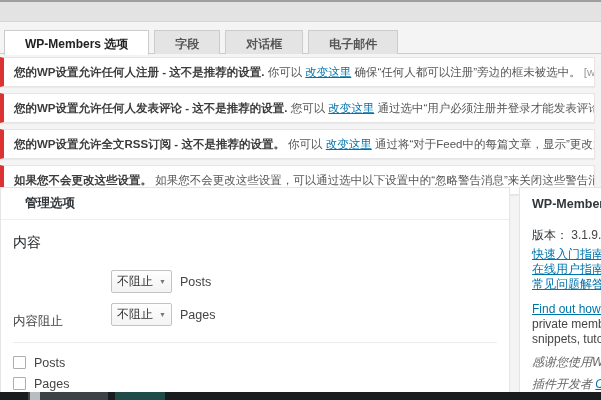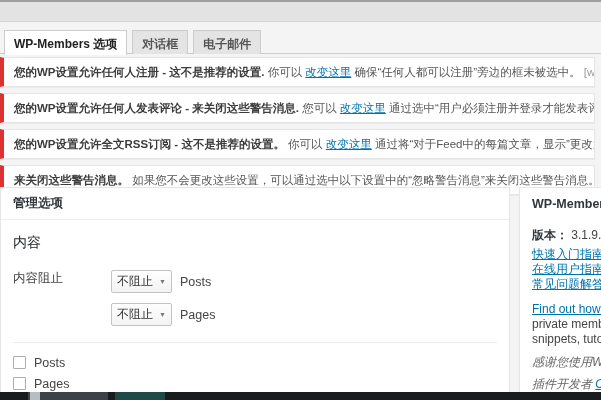--- a/index.html
+++ b/index.html
@@ -9,48 +9,48 @@
     font-family:"Liberation Sans","DejaVu Sans",sans-serif;
     -webkit-font-smoothing:antialiased;
   }
   
   .topbar{position:absolute;top:0;left:0;right:0;height:19px;background:#e3e3e3;
     border-top:2px solid #9f9f9f;border-bottom:1px solid #d6d6d6;}
   
   .tabwrap{position:absolute;top:30px;left:0;right:0;height:23px;border-bottom:1px solid #ccc;}
   .tabs{position:absolute;left:4px;top:0;display:flex;gap:5px;}
   .tab{
-    box-sizing:border-box;height:24px;padding:5px 9px 4px;
+    box-sizing:border-box;height:24px;padding:5px 20px 4px;
     background:#e4e4e4;border:1px solid #ccc;border-bottom:none;
     font-size:12px;font-weight:bold;color:#555;white-space:nowrap;cursor:pointer;
   }
   .tab.active{background:#fff;color:#222;height:25px;position:relative;z-index:2;}
   
   .notices{position:absolute;top:57px;left:0;right:6px;}
   .notice{
     background:#fff;border:1px solid #e5e5e5;border-left:4px solid #dc3232;
     box-shadow:0 1px 1px rgba(0,0,0,.04);
     margin-bottom:6px;padding:6px 10px;font-size:11.5px;color:#555;line-height:16px;
     white-space:nowrap;overflow:hidden;
   }
   .notice .b{font-weight:bold;color:#3c3c3c;}
   .notice a{color:#0073aa;text-decoration:underline;cursor:pointer;}
   .notice .why{color:#999;margin-left:3px;cursor:pointer;}
   
   .panel{
     position:absolute;left:0;top:187px;width:510px;height:220px;box-sizing:border-box;
     background:#fff;border:1px solid #e5e5e5;box-shadow:0 1px 1px rgba(0,0,0,.04);
   }
-  .panel-header{padding:7px 12px;border-bottom:1px solid #eee;
+  .panel-header{padding:7px 24px;border-bottom:1px solid #eee;
     font-size:12.5px;font-weight:bold;color:#32373c;}
   .panel-body{padding:0 12px;}
   .section-h{font-size:14px;font-weight:normal;color:#23282d;margin:14px 0 6px;}
   .grp{display:flex;padding:9px 0;border-bottom:1px solid #ececec;}
   .grp:last-child{border-bottom:none;}
-  .grp .lbl{width:98px;flex:none;font-size:12.5px;color:#444;padding-top:3px;}
+  .grp .lbl{width:98px;flex:none;font-size:12.5px;color:#444;padding-top:3px;margin-top:43px;}
   .fields{display:flex;flex-direction:column;}
   .sel-row{display:flex;align-items:center;margin:3px 0 7px;}
   .selectbox{
     display:inline-flex;align-items:center;box-sizing:border-box;height:23px;
     border:1px solid #c3c3c3;background:linear-gradient(#fefefe,#f3f3f3);
     border-radius:2px;padding:0 5px;font-size:12px;color:#333;cursor:pointer;
   }
   .selectbox .arrow{font-size:7px;color:#777;margin-left:6px;}
   .sel-row .aftertext,.cb-row .cblabel{font-size:12.5px;color:#444;margin-left:8px;}
   .cb-row{display:flex;align-items:center;height:21px;}
@@ -61,58 +61,59 @@
   }
   .cb .mark{font-size:12px;font-weight:bold;color:#25629b;line-height:1;margin-top:-2px;}
   
   .sidebar{
     position:absolute;left:519px;top:187px;width:260px;height:215px;box-sizing:border-box;
     background:#fff;border:1px solid #e5e5e5;box-shadow:0 1px 1px rgba(0,0,0,.04);
     padding:8px 12px;font-size:12px;color:#444;white-space:nowrap;overflow:hidden;
   }
   .sb-title{font-weight:bold;font-size:12.5px;color:#32373c;margin:1px 0 16px;}
   .sb-version{margin-bottom:3px;}
-  .sb-version .vl{font-weight:bold;color:#32373c;}
+  .sb-version .vl{font-weight:normal;color:#32373c;}
   .sidebar a{color:#0073aa;text-decoration:underline;cursor:pointer;}
   .sb-links a{display:block;line-height:15px;}
   .sb-promo{margin-top:10px;line-height:15px;color:#444;}
   .sb-italic{font-style:italic;color:#666;line-height:14.5px;}
   .sb-thanks{margin-top:8px;}
   .sb-credits{margin-top:7px;}
   
   .taskbar{position:absolute;left:0;right:0;bottom:0;height:8px;background:#181c1f;z-index:9;}
   .taskbar .tb1{position:absolute;left:28px;top:0;width:80px;height:8px;background:#3d4246;}
   .taskbar .tb2{position:absolute;left:115px;top:0;width:50px;height:8px;background:#1e4a48;}
   .taskbar .tb3{position:absolute;left:30px;top:0;width:10px;height:8px;background:#b9bdc0;}
 </style>
 </head>
 <body>
 
 <div class="topbar"></div>
 
 <div class="tabwrap">
   <div class="tabs">
     <div class="tab active">WP-Members 选项</div>
+    <div class="tab">字段</div>
     <div class="tab">对话框</div>
     <div class="tab">电子邮件</div>
   </div>
 </div>
 
 <div class="notices">
   <div class="notice">
     <span class="b">您的WP设置允许任何人注册 - 这不是推荐的设置.</span><span> 你可以 </span><a>改变这里</a><span> 确保“任何人都可以注册”旁边的框未被选中。</span><span class="why">[why is this?]</span>
   </div>
   <div class="notice">
-    <span class="b">您的WP设置允许任何人发表评论 - 来关闭这些警告消息.</span><span> 您可以 </span><a>改变这里</a><span> 通过选中“用户必须注册并登录才能发表评论”旁边的复选框.</span>
+    <span class="b">您的WP设置允许任何人发表评论 - 这不是推荐的设置.</span><span> 您可以 </span><a>改变这里</a><span> 通过选中“用户必须注册并登录才能发表评论”旁边的复选框.</span>
   </div>
   <div class="notice">
     <span class="b">您的WP设置允许全文RSS订阅 - 这不是推荐的设置。</span><span> 你可以 </span><a>改变这里</a><span> 通过将“对于Feed中的每篇文章，显示”更改为“摘要。 ”</span>
   </div>
   <div class="notice">
-    <span class="b">来关闭这些警告消息。</span><span> 如果您不会更改这些设置，可以通过选中以下设置中的“忽略警告消息”来关闭这些警告消息。</span>
+    <span class="b">如果您不会更改这些设置。</span><span> 如果您不会更改这些设置，可以通过选中以下设置中的“忽略警告消息”来关闭这些警告消息。</span>
   </div>
 </div>
 
 <div class="panel">
   <div class="panel-header">管理选项</div>
   <div class="panel-body">
     <div class="section-h">内容</div>
 
     <div class="grp">
       <div class="lbl">内容阻止</div>

